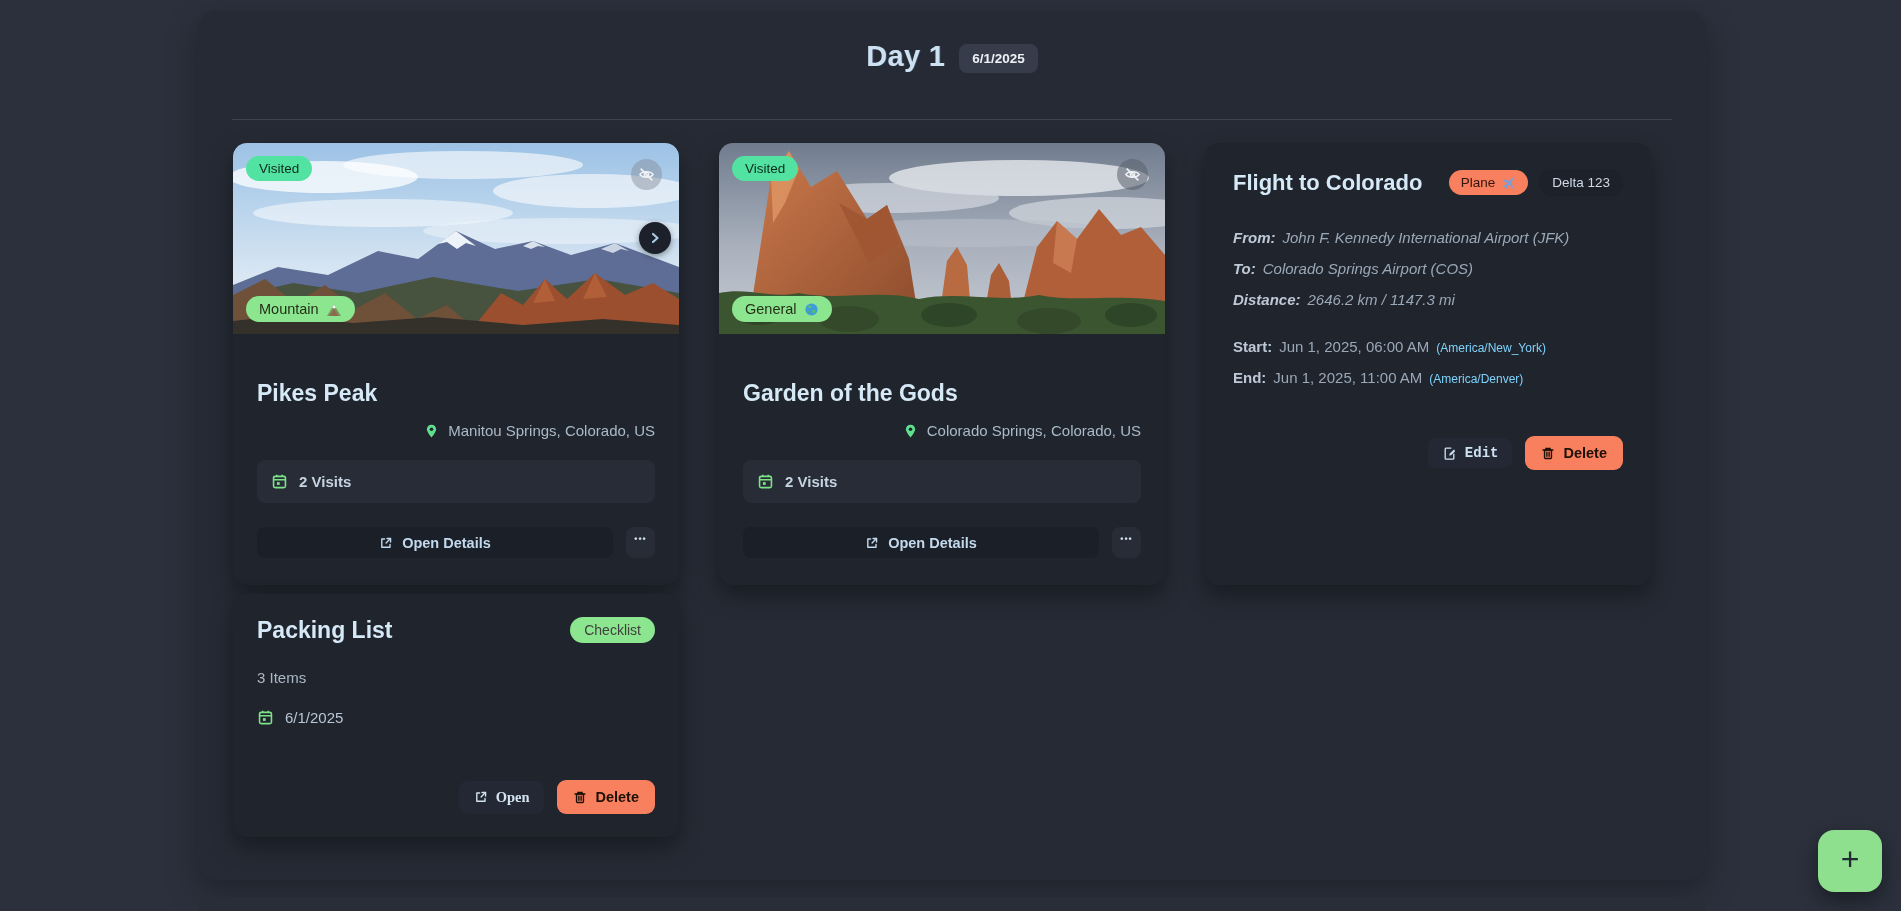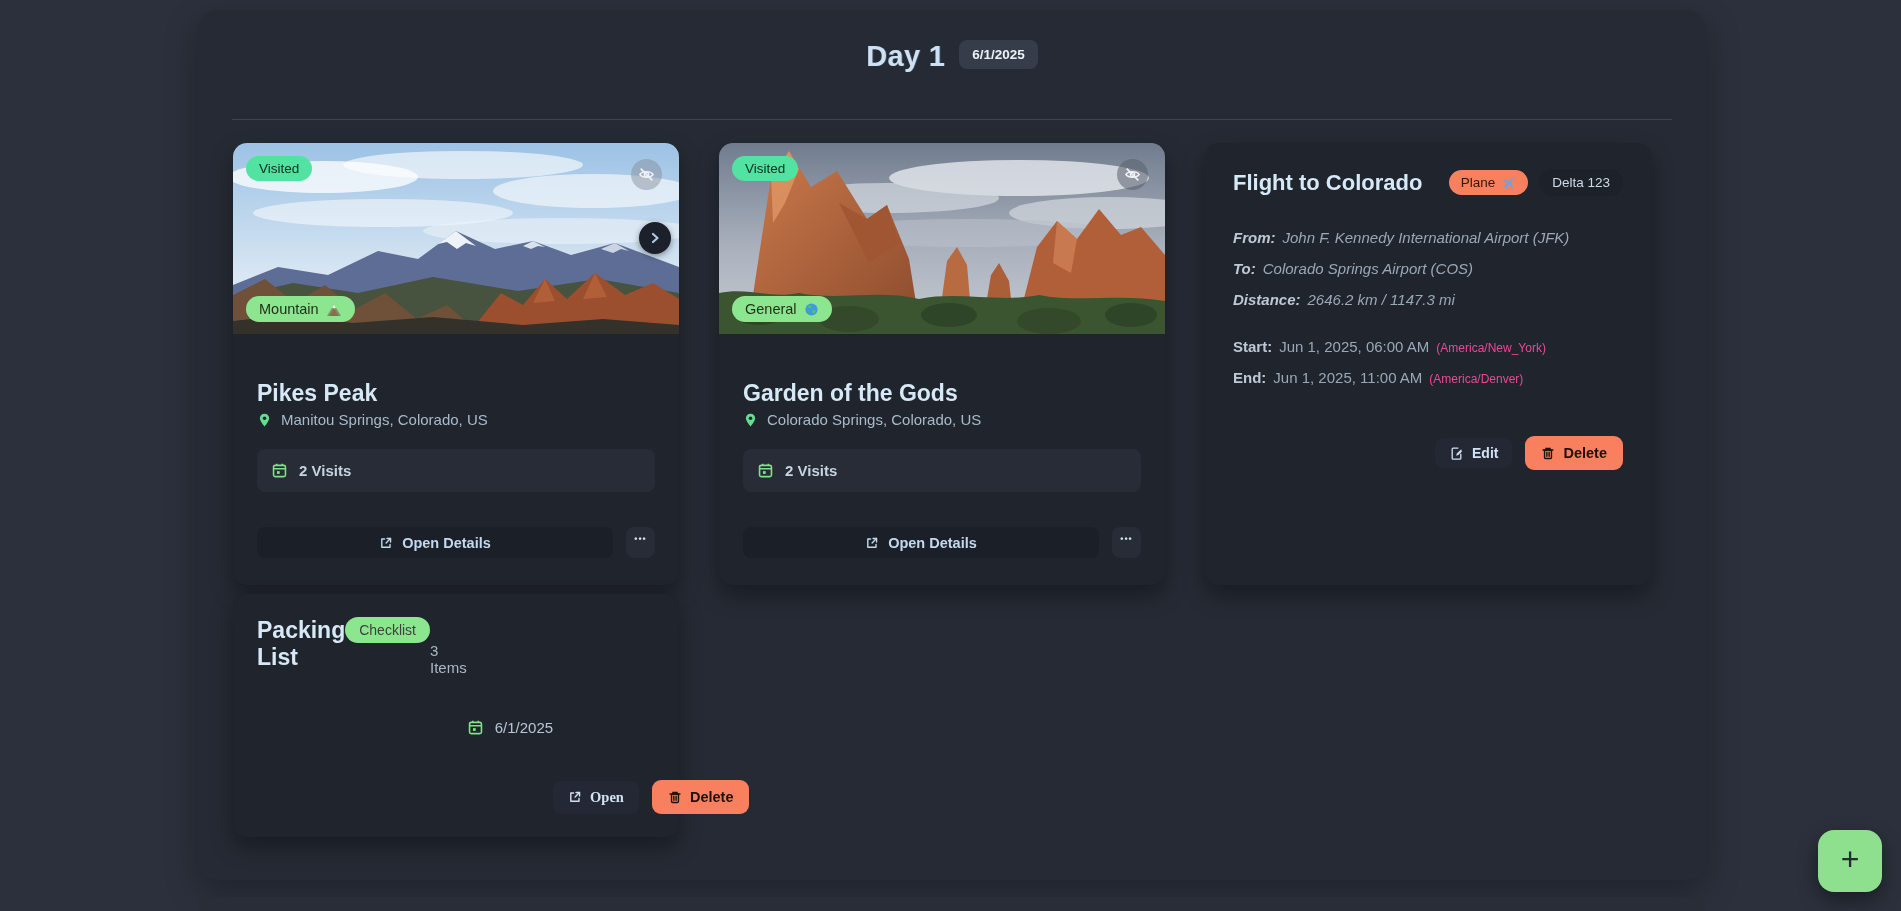--- a/index.html
+++ b/index.html
@@ -9,21 +9,21 @@
     font-family:"Liberation Sans", sans-serif;
     position:relative;
     overflow:hidden;
     color:#aebccb;
   }
   .panel {
     position:absolute; left:198px; top:10px; width:1508px; height:870px;
     background:#252a34; border-radius:20px;
     box-shadow:0 12px 34px rgba(0,0,0,.28);
   }
-  .day-header { padding-top:30px; display:flex; justify-content:center; align-items:flex-start; gap:14px; }
+  .day-header { padding-top:30px; display:flex; justify-content:center; align-items:flex-end; gap:14px; }
   .day-title { font-size:29px; font-weight:bold; color:#cde1f2; letter-spacing:.3px;
     text-shadow:1px 0 0 rgba(120,170,220,.25); }
   .date-badge { background:#363c49; color:#eef2f7; font-size:13.5px; font-weight:bold;
     padding:7px 13px; border-radius:8px; }
   .divider { position:absolute; left:34px; right:34px; top:109px; height:1px; background:#3d4350; }
   .grid { position:absolute; left:35px; top:133px; width:1438px;
     display:grid; grid-template-columns:446px 446px 446px; column-gap:40px; align-items:start; }
   .col { display:flex; flex-direction:column; gap:9px; }
   .card { background:#20242d; border-radius:14px; box-shadow:0 10px 22px rgba(0,0,0,.35); position:relative; }
   .place-card { height:442px; display:flex; flex-direction:column; }
@@ -33,21 +33,21 @@
     font-size:13.5px; padding:5px 13px; border-radius:999px; }
   .eye-btn { position:absolute; top:16px; right:17px; width:31px; height:31px; border-radius:50%;
     background:rgba(130,138,150,.45); border:none; display:flex; align-items:center; justify-content:center; cursor:pointer; }
   .next-btn { position:absolute; top:79px; right:8px; width:32px; height:32px; border-radius:50%;
     background:#1b202a; border:none; display:flex; align-items:center; justify-content:center; cursor:pointer;
     box-shadow:0 2px 6px rgba(0,0,0,.4); }
   .cat-badge { position:absolute; bottom:12px; left:13px; background:#8ce68f; color:#243018;
     font-size:14.5px; padding:5px 13px; border-radius:999px; display:flex; align-items:center; gap:7px; }
   .place-body { flex:1; display:flex; flex-direction:column; padding:16px 24px 27px; }
   .place-title { margin-top:30px; font-size:23px; font-weight:bold; color:#d6e9f7; }
-  .loc-row { margin-top:4px; display:flex; align-items:center; gap:9px; font-size:15px; color:#a9bac9; }
+  .loc-row { margin-top:15px; display:flex; align-items:center; gap:9px; font-size:15px; color:#a9bac9;justify-content:flex-end; }
   .stat-box { margin-top:21px; background:#272c36; border-radius:8px; height:43px;
     display:flex; align-items:center; gap:11px; padding:0 14px; }
   .stat-text { font-size:15px; font-weight:bold; color:#c6d4e2; }
   .place-footer { margin-top:auto; display:flex; align-items:center; }
   .open-details-btn { flex:1; height:31px; background:#1b1f27; border:none; border-radius:8px;
     color:#c2d9ee; font-weight:bold; font-size:14.5px; font-family:inherit;
     display:flex; align-items:center; justify-content:center; gap:9px; cursor:pointer; }
   .more-btn { width:29px; height:31px; margin-left:13px; background:#272c36; border:none; border-radius:8px;
     color:#cfe0ef; font-size:15px; line-height:1; display:flex; align-items:center; justify-content:center;
     cursor:pointer; letter-spacing:1px; font-weight:bold; padding-bottom:6px; }
@@ -55,29 +55,29 @@
   .flight-card { height:442px; padding:26px 28px; display:flex; flex-direction:column; }
   .flight-head { display:flex; align-items:center; }
   .flight-title { font-size:22px; font-weight:bold; color:#d6e9f7; }
   .flight-badges { margin-left:auto; display:flex; align-items:center; gap:11px; }
   .plane-badge { background:#f9805f; color:#33140a; font-size:13.5px; padding:5px 12px;
     border-radius:999px; display:flex; align-items:center; gap:6px; }
   .code-badge { background:#1c212a; color:#cfdae6; font-size:13.5px; padding:6px 13px; border-radius:999px; }
   .flight-rows { margin-top:33px;font-style:italic; }
   .frow { font-size:15px; margin-bottom:14px; color:#9aa8b7; }
   .flabel { font-weight:bold; color:#bdc9d6; margin-right:7px; }
-  .ftz { font-size:12px; color:#ec4899; margin-left:7px; }
+  .ftz { font-size:12px; color:#7dd3fc; margin-left:7px; }
   .time-rows { margin-top:16px; }
   .flight-actions { margin-top:36px; display:flex; justify-content:flex-end; align-items:center; gap:13px; }
   .edit-btn { background:#232834; border:none; border-radius:8px; padding:7px 14px; cursor:pointer;
-    color:#cfe2f3; font-weight:bold; font-size:14px; font-family:Liberation Sans, sans-serif; display:flex; align-items:center; gap:8px; }
+    color:#cfe2f3; font-weight:bold; font-size:14px; font-family:Liberation Mono, monospace; display:flex; align-items:center; gap:8px; }
   .delete-btn { background:#f9805f; border:none; border-radius:9px; padding:9px 16px; cursor:pointer;
     color:#1d1007; font-weight:bold; font-size:14.5px; font-family:inherit; display:flex; align-items:center; gap:8px; }
   
-  .packing-card { height:243px; padding:23px 24px; display:flex; flex-direction:row; }
+  .packing-card { height:243px; padding:23px 24px; display:flex; flex-direction:column; }
   .pack-head { display:flex; align-items:flex-start; }
   .pack-title { font-size:23px; font-weight:bold; color:#d6e9f7; }
   .check-badge { margin-left:auto; background:#8ce68f; color:#404040; font-size:14px;
     padding:5px 14px; border-radius:999px; }
   .items-text { margin-top:25px; font-size:15px; color:#aab8c6; }
   .cal-row { margin-top:23px; display:flex; align-items:center; gap:11px; font-size:15px; color:#b9c6d3; }
   .pack-actions { margin-top:auto; display:flex; justify-content:flex-end; align-items:center; gap:13px; }
   .open-btn { background:#232834; border:none; border-radius:8px; padding:8px 15px; cursor:pointer;
     color:#d3e2f0; font-weight:bold; font-size:14.5px; font-family:Liberation Serif, serif; display:flex; align-items:center; gap:8px; }
   

